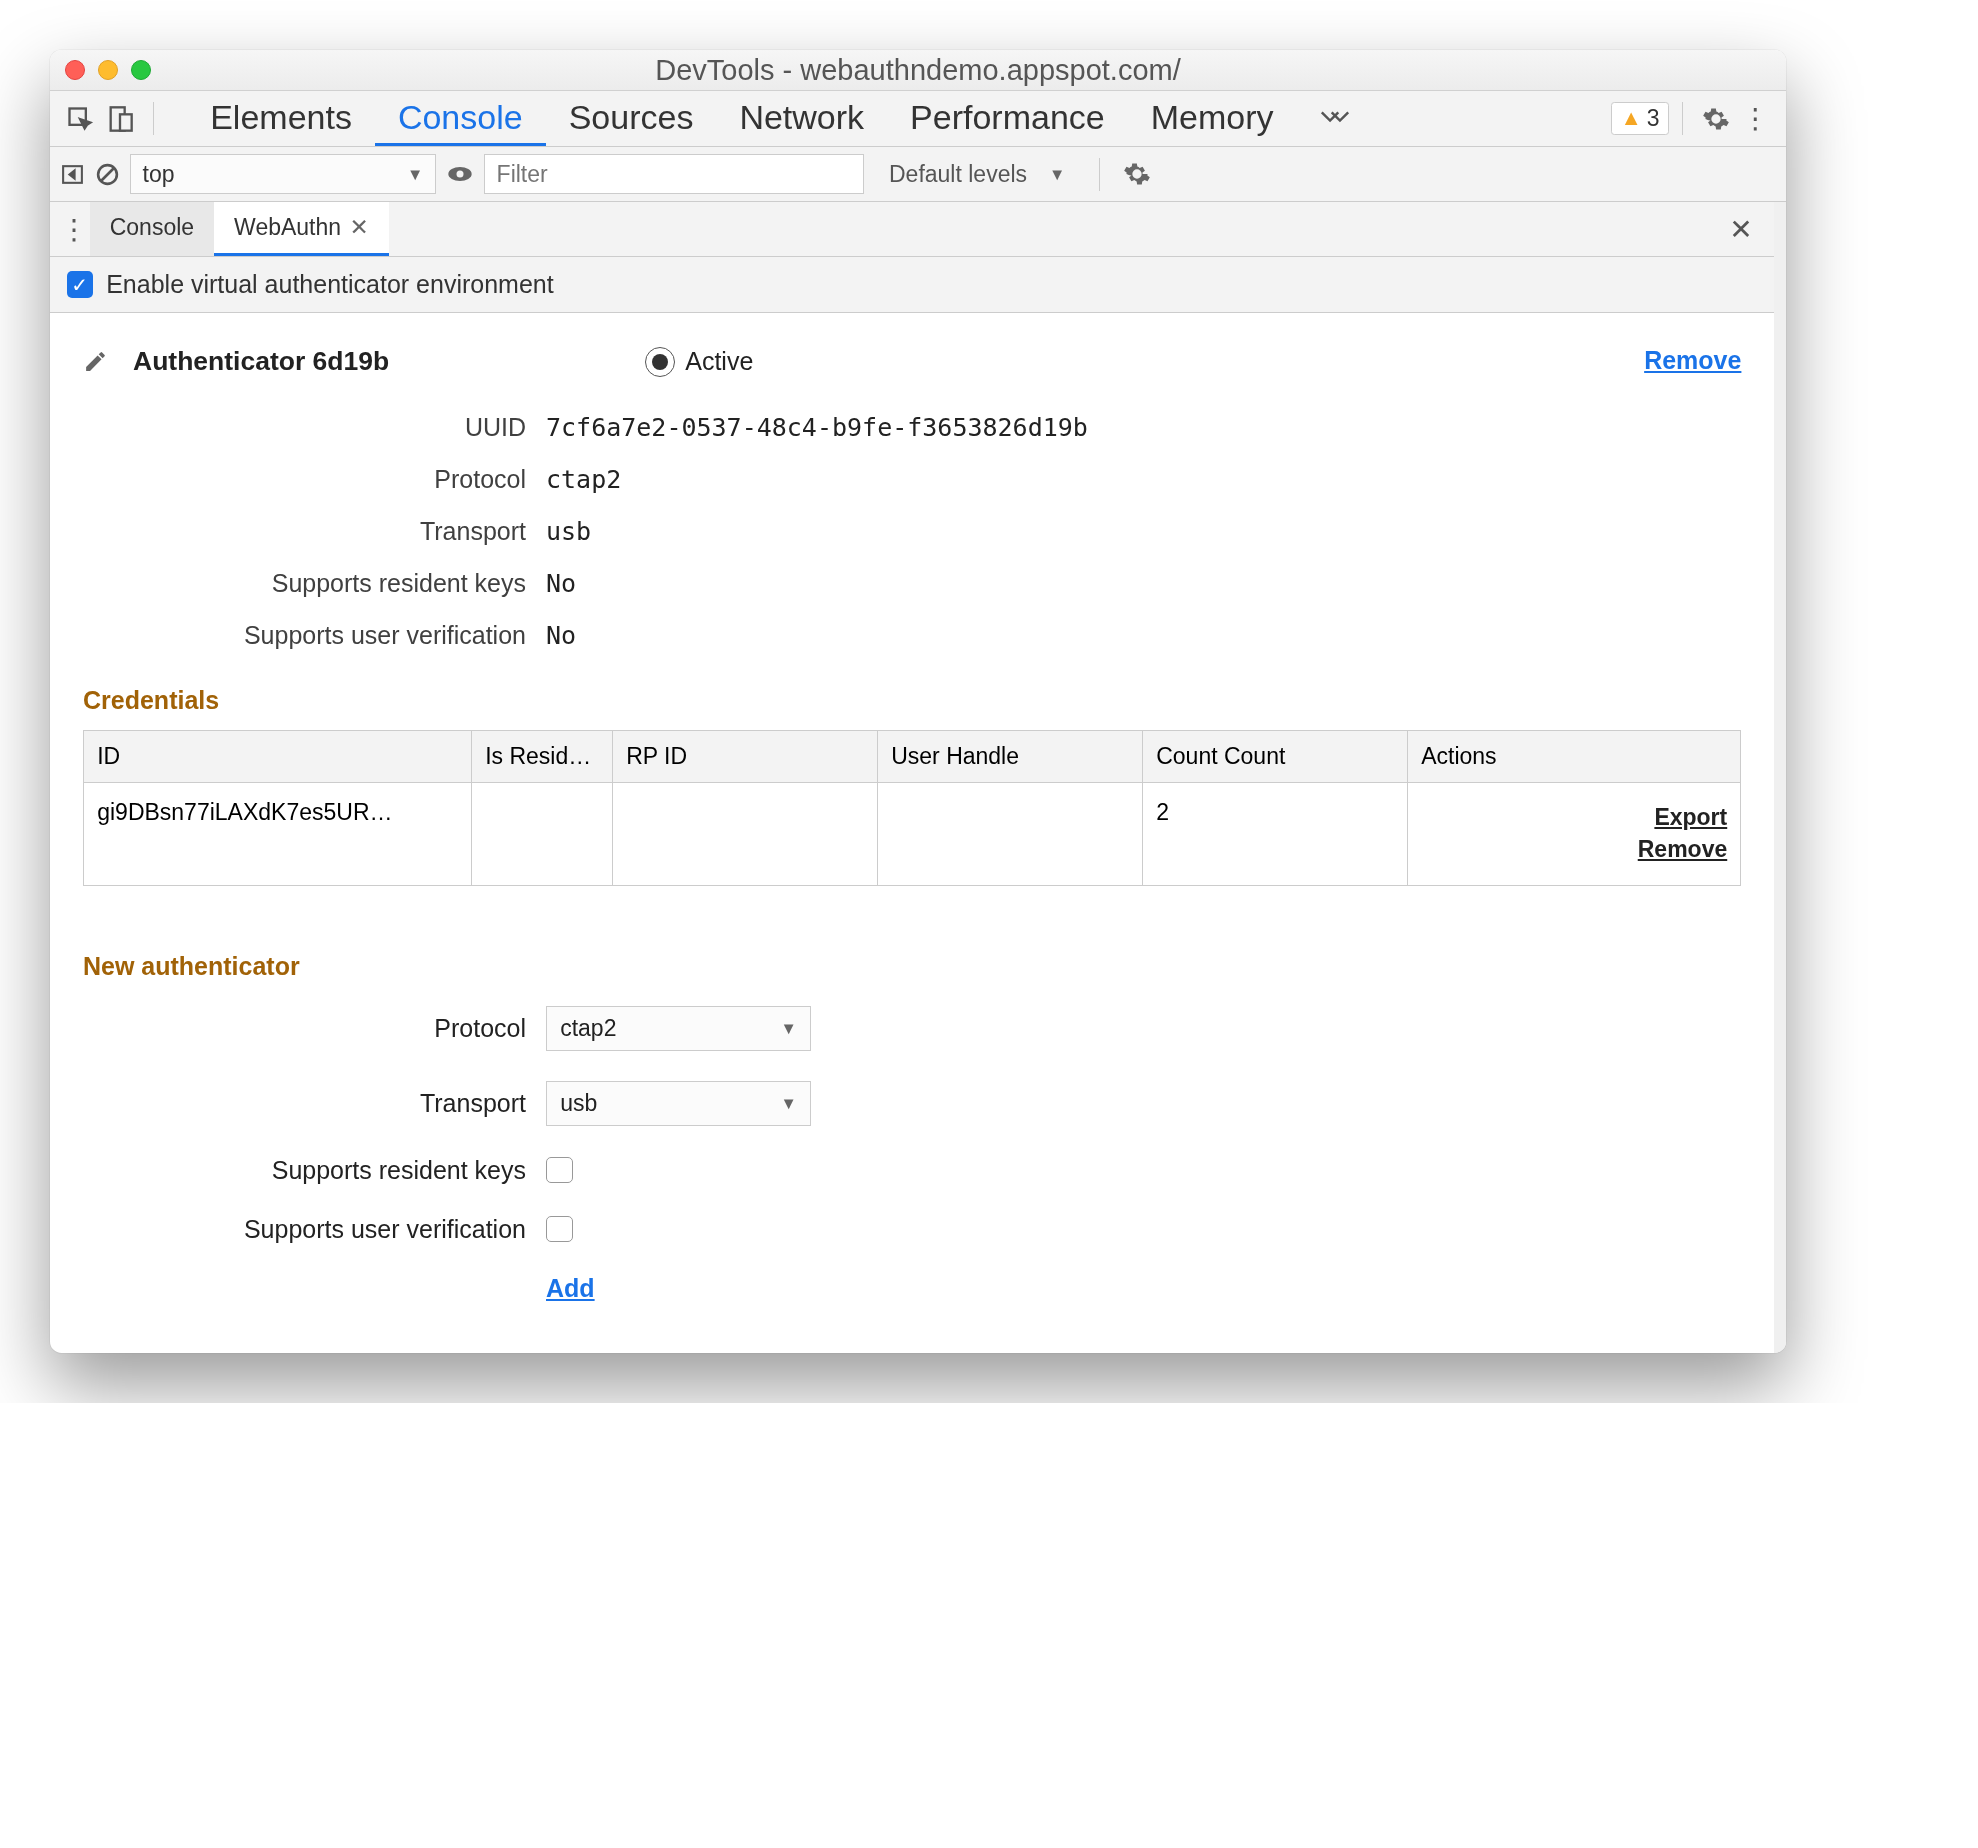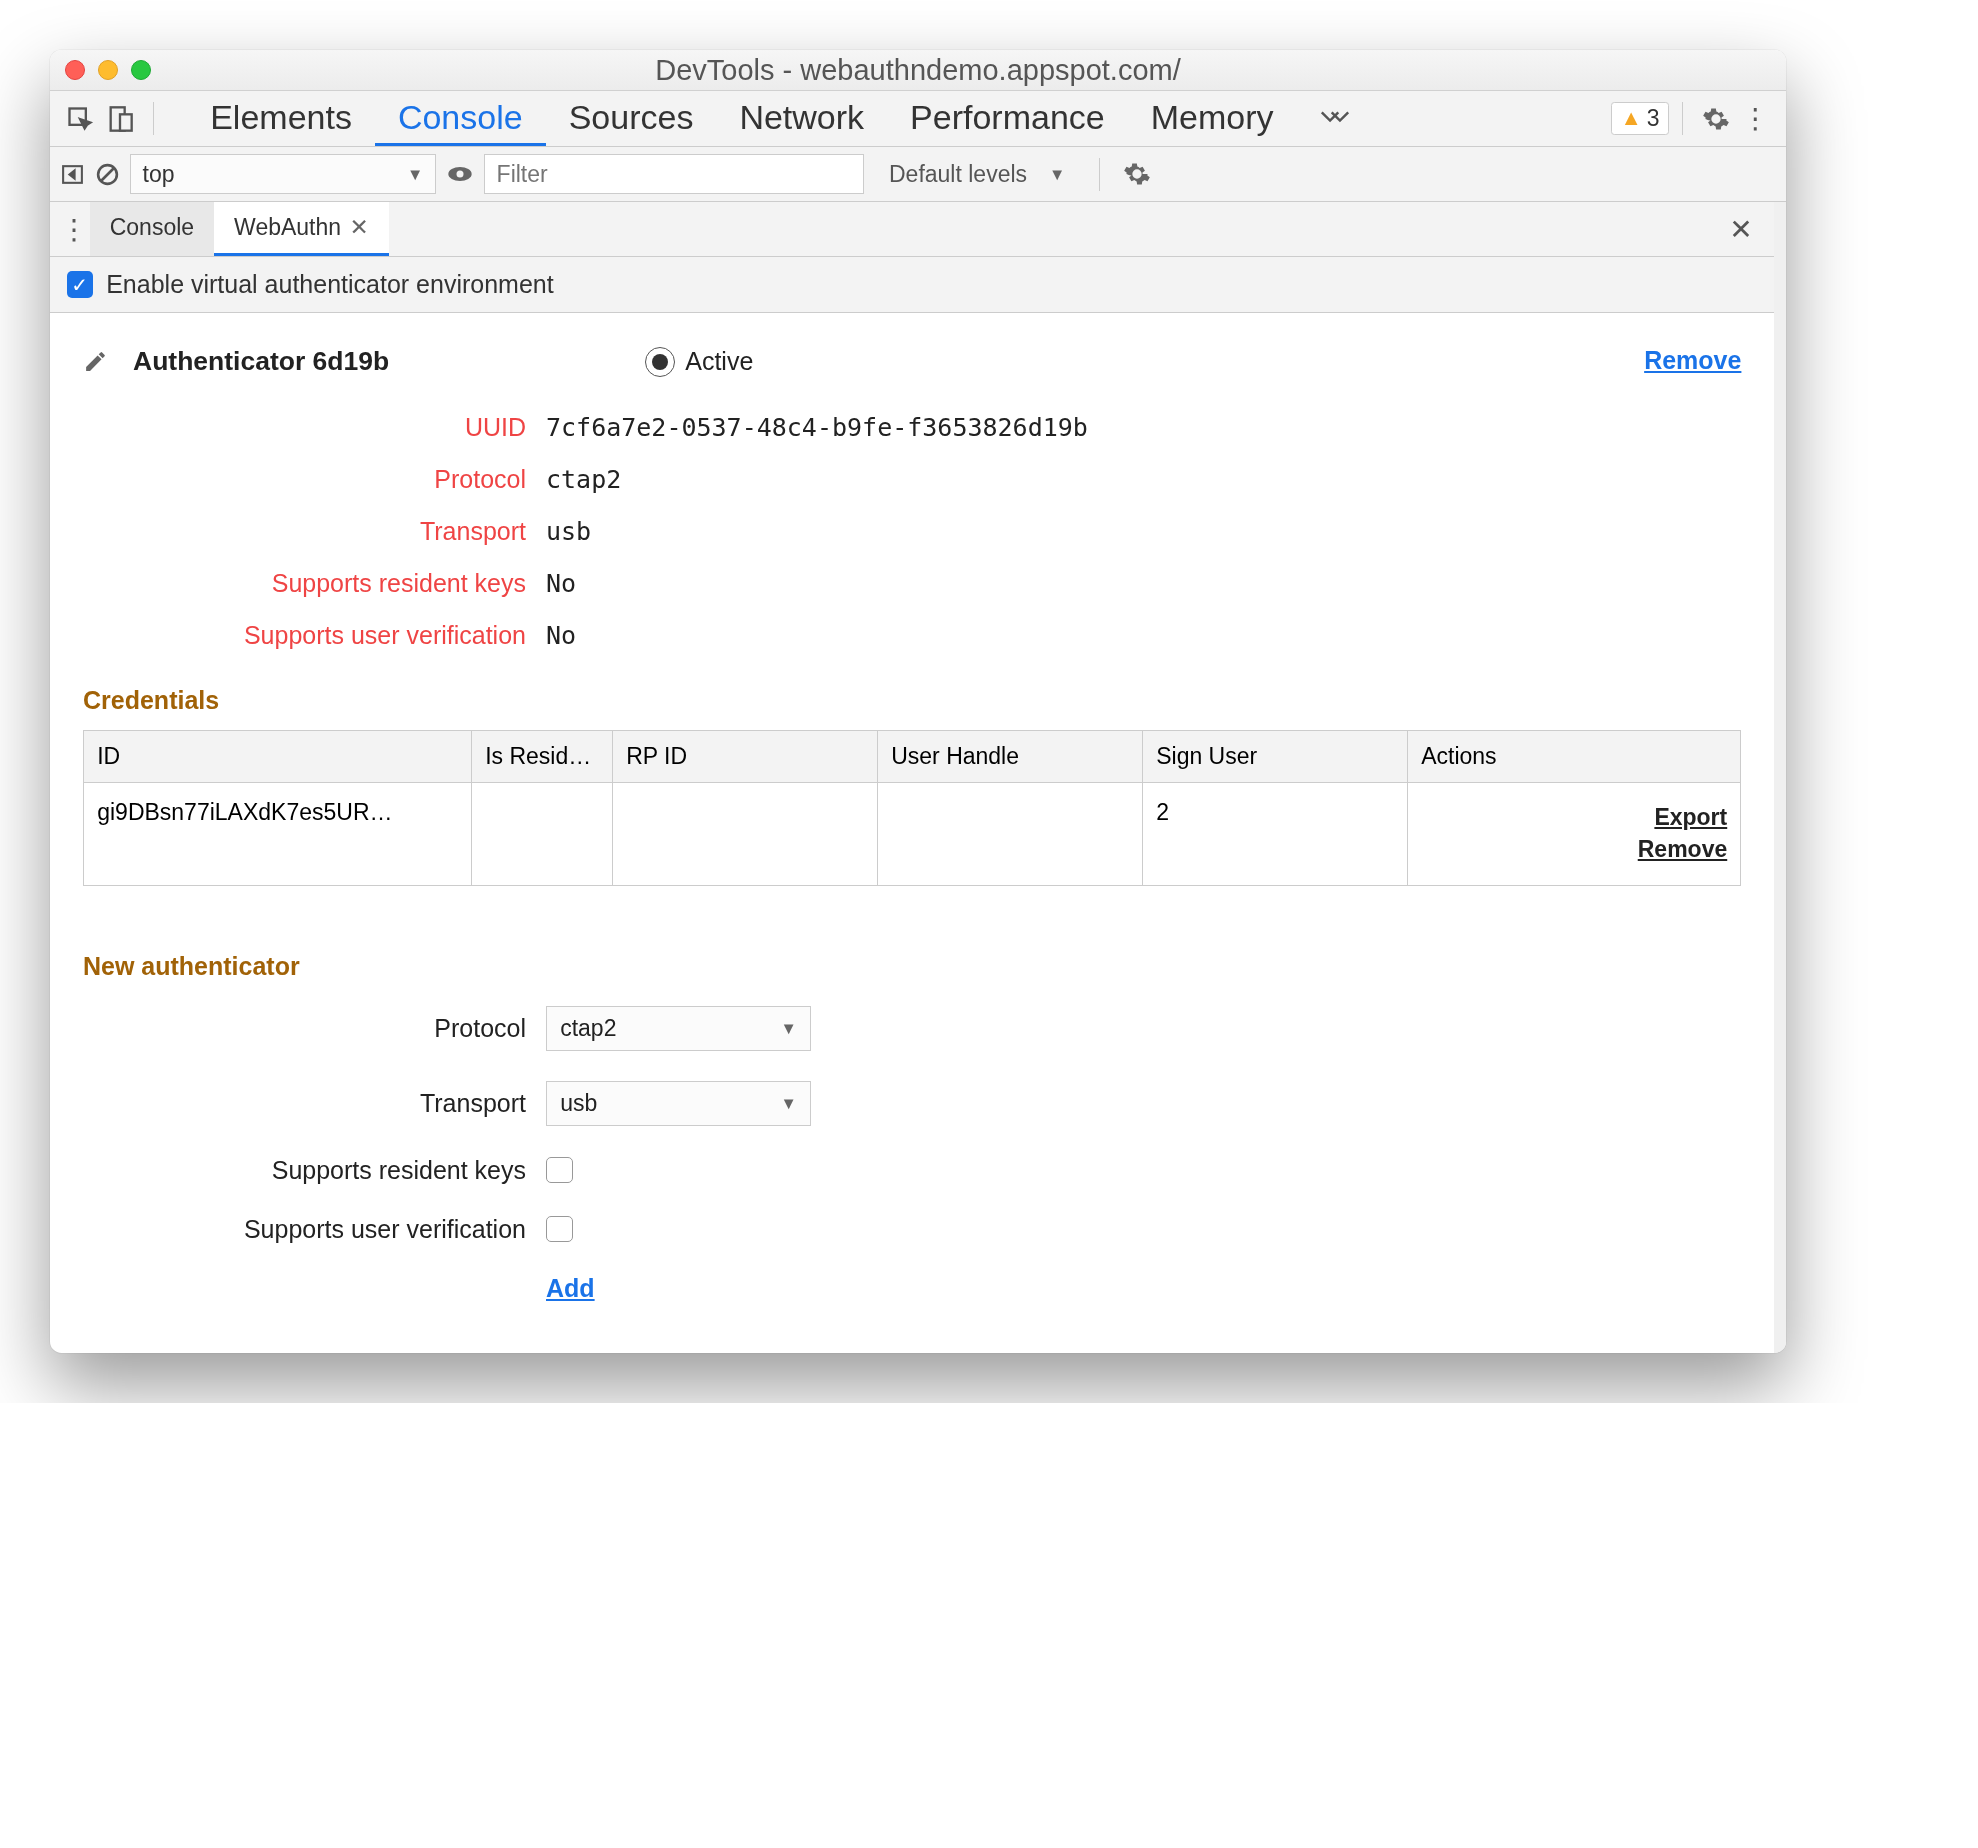--- a/index.html
+++ b/index.html
@@ -132,21 +132,21 @@
   position: absolute; right: 33px; top: 33px;
   color: #1a73e8; font-size: 25px; font-weight: 600;
   text-decoration: underline;
 }
 .field-grid {
   display: grid;
   grid-template-columns: 463px auto;
   row-gap: 23px;
   margin-bottom: 36px;
 }
-.field-label { text-align: right; padding-right: 20px; font-size: 25px; color: #ef4444; }
+.field-label { text-align: right; padding-right: 20px; font-size: 25px; color: #404040; }
 .field-value { font-family: ui-monospace, Menlo, monospace; font-size: 25px; color: #222; }
 .section-title { font-size: 25px; font-weight: 700; color: #a16207; margin: 20px 0 15px 0; }
 table.cred {
   width: 100%;
   border-collapse: collapse;
   border: 0.8px solid #ccc;
   font-size: 23px;
 }
 table.cred th {
   background: #f3f3f3;
@@ -333,21 +333,21 @@
     </div>
 
     <div class="section-title">Credentials</div>
     <table class="cred">
       <thead>
         <tr>
           <th class="col-id">ID</th>
           <th class="col-res">Is Resid…</th>
           <th class="col-rp">RP ID</th>
           <th class="col-uh">User Handle</th>
-          <th class="col-sc">Sign User</th>
+          <th class="col-sc">Count Count</th>
           <th>Actions</th>
         </tr>
       </thead>
       <tbody>
         <tr>
           <td>
                   <div class="ellipsis">gi9DBsn77iLAXdK7es5UR…</div>
                 </td>
           <td></td>
           <td></td>

